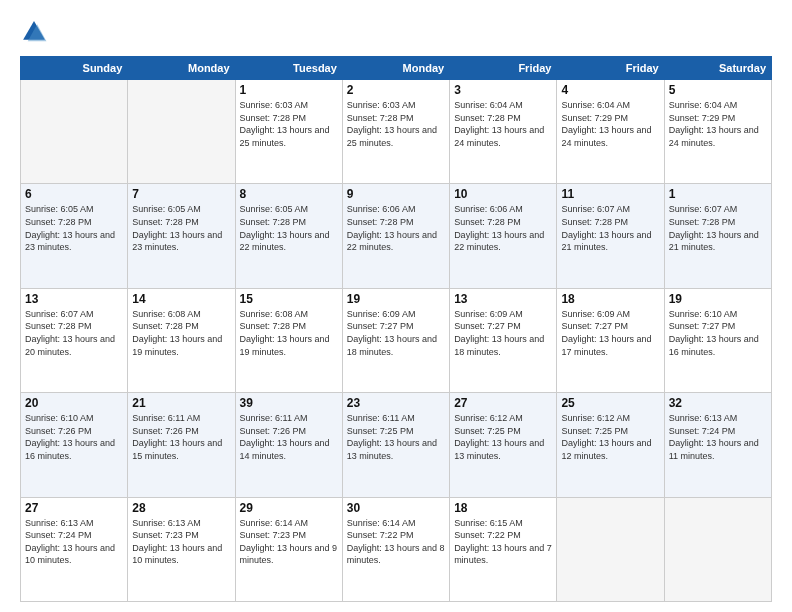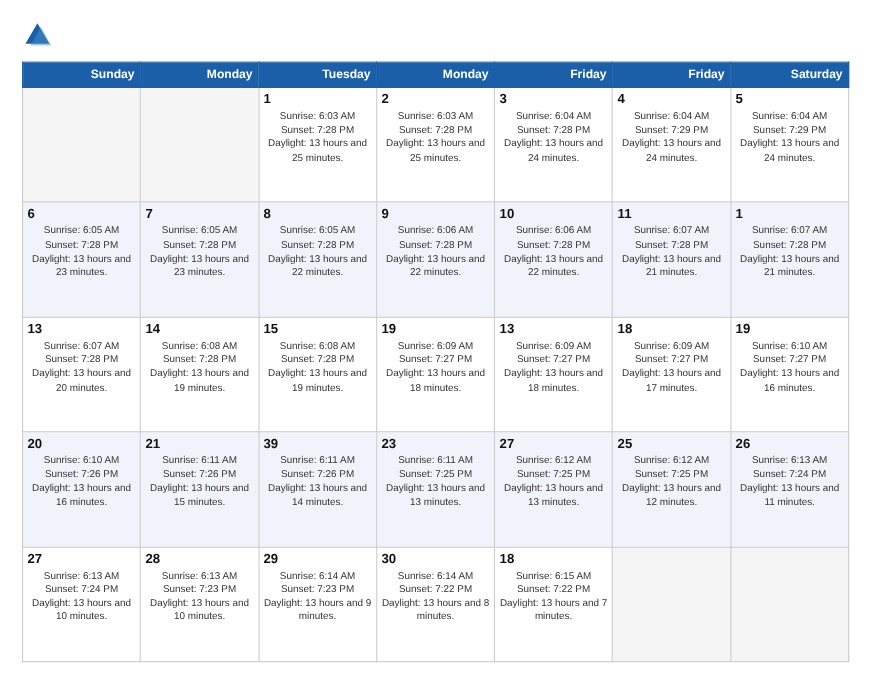--- a/index.html
+++ b/index.html
@@ -83,21 +83,20 @@
       font-size: 12px;
       font-weight: bold;
       color: #111;
       display: block;
       margin-bottom: 2px;
     }
     .day-info {
       font-size: 9px;
       color: #333;
       line-height: 1.4;
-      text-align: center;
     }
     .row-shaded td {
       background: #f0f4fa;
     }
     table {
       border-collapse: collapse;
       width: 100%;
     }
   </style>
 </head>
@@ -237,21 +236,21 @@
           </td>
           <td>
             <span class="day-num">27</span>
             <div class="day-info">Sunrise: 6:12 AM<br>Sunset: 7:25 PM<br>Daylight: 13 hours and 13 minutes.</div>
           </td>
           <td>
             <span class="day-num">25</span>
             <div class="day-info">Sunrise: 6:12 AM<br>Sunset: 7:25 PM<br>Daylight: 13 hours and 12 minutes.</div>
           </td>
           <td>
-            <span class="day-num">26</span>
+            <span class="day-num">32</span>
             <div class="day-info">Sunrise: 6:13 AM<br>Sunset: 7:24 PM<br>Daylight: 13 hours and 11 minutes.</div>
           </td>
         </tr>
         <tr>
           <td>
             <span class="day-num">27</span>
             <div class="day-info">Sunrise: 6:13 AM<br>Sunset: 7:24 PM<br>Daylight: 13 hours and 10 minutes.</div>
           </td>
           <td>
             <span class="day-num">28</span>

